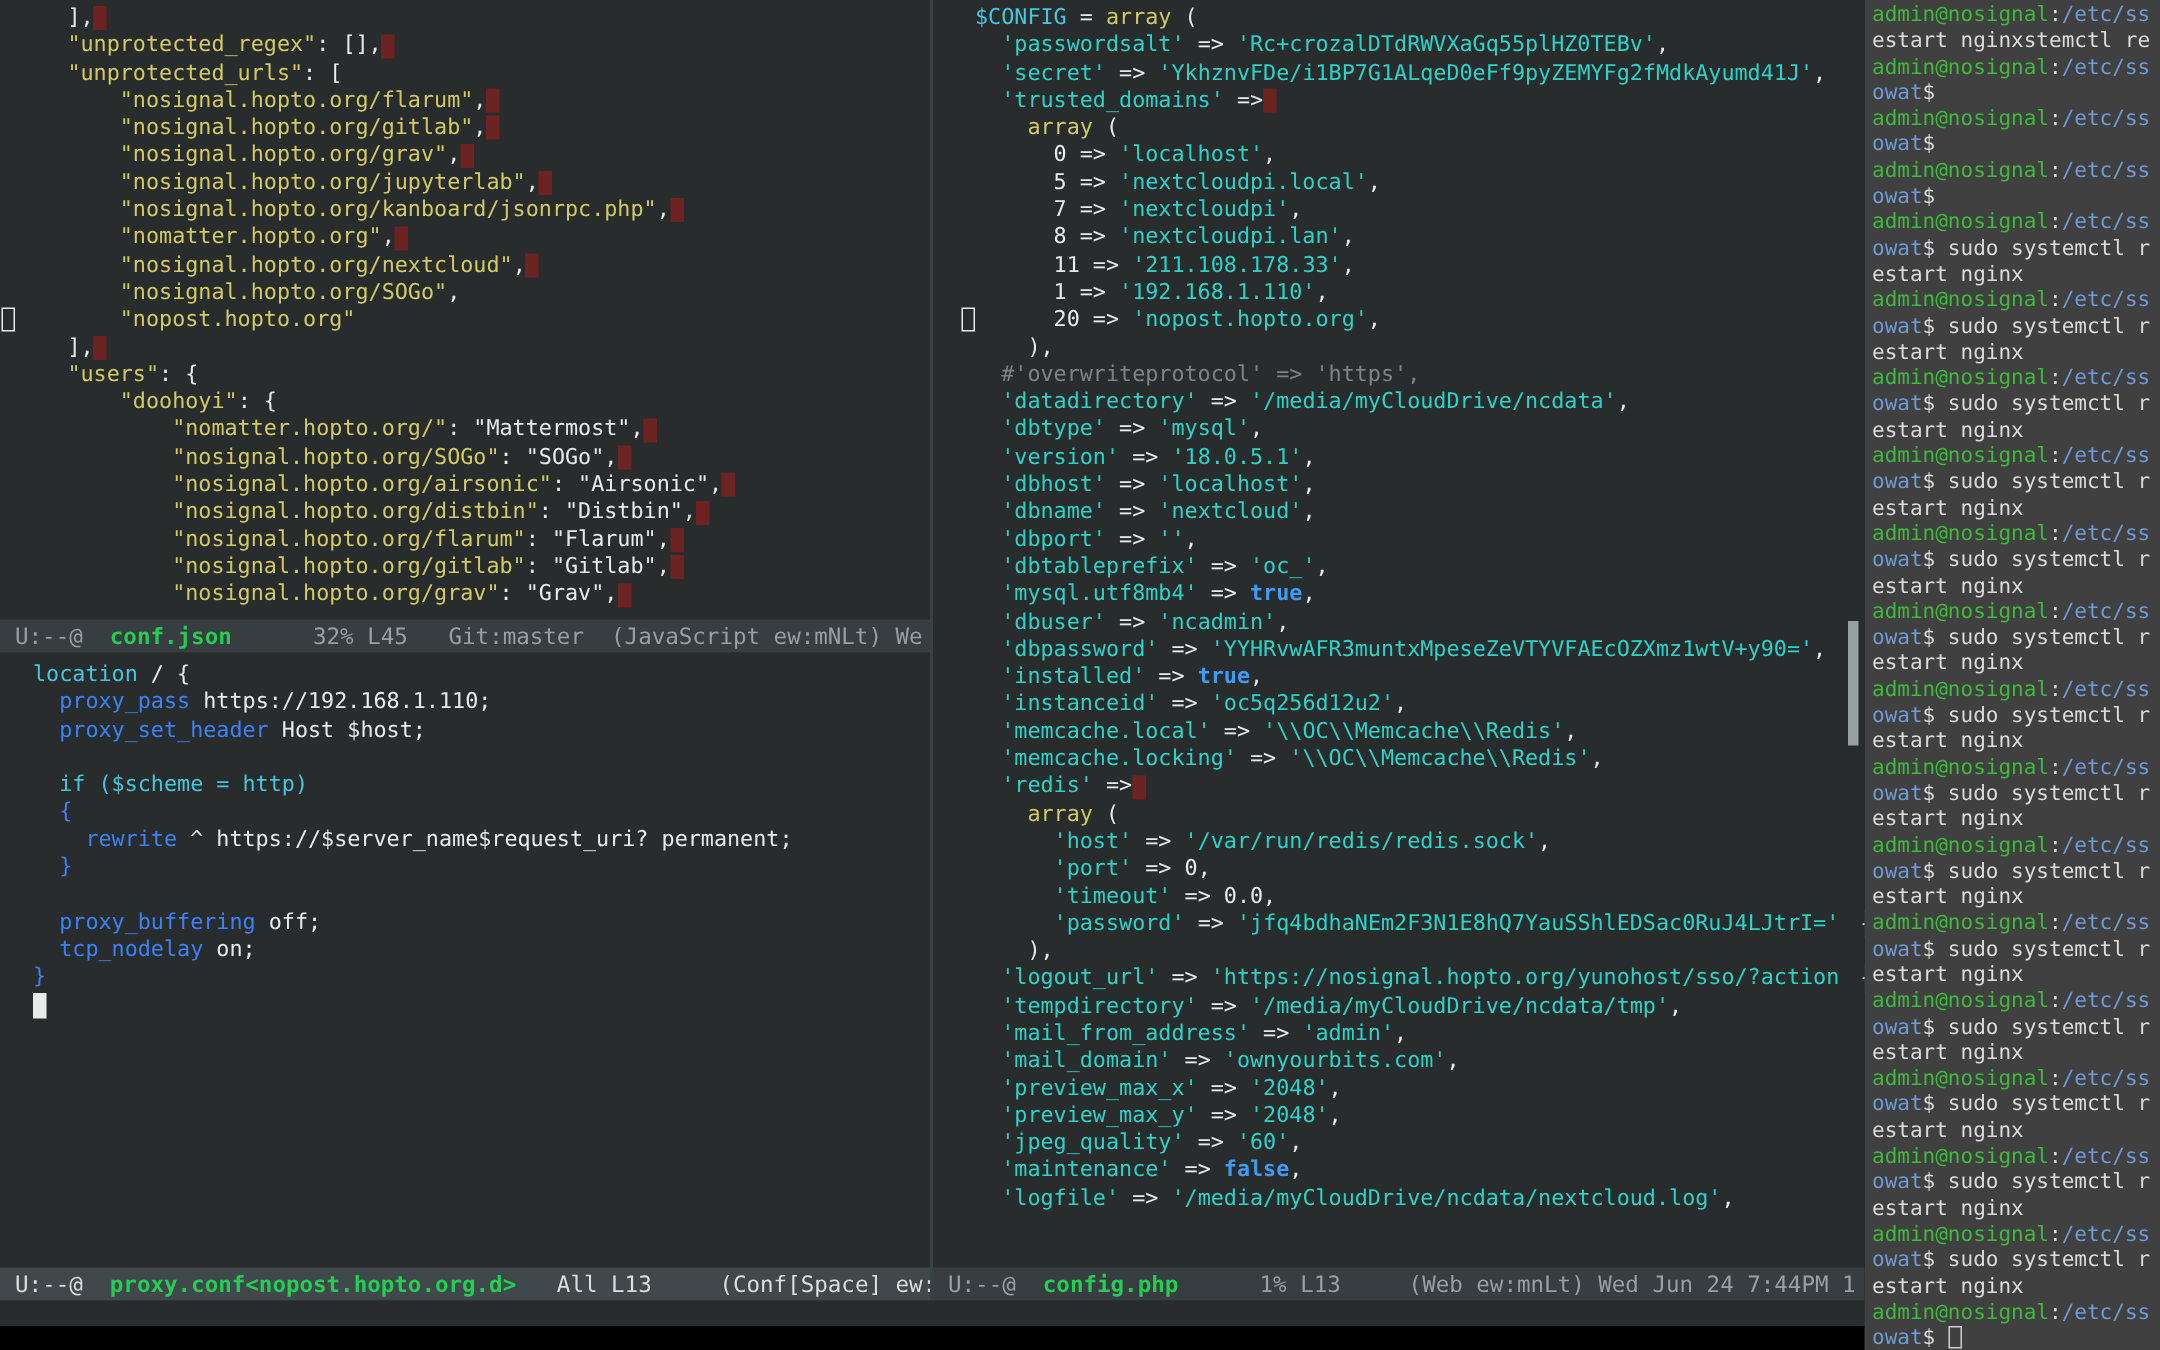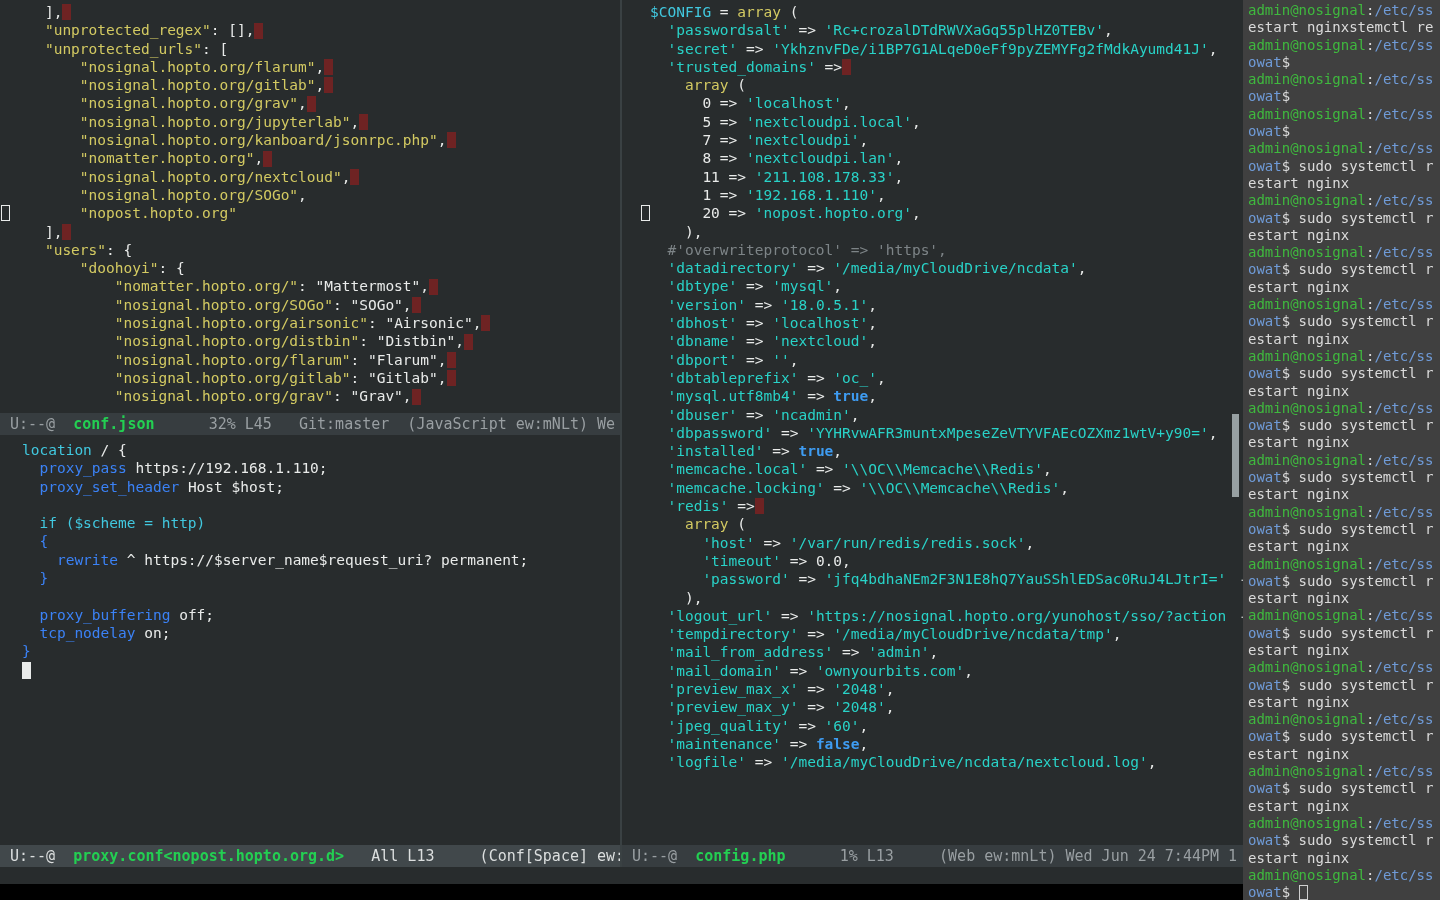--- a/index.html
+++ b/index.html
@@ -103,25 +103,27 @@
         <div class="line"><span>  </span><span class="st">'dbtype'</span><span> =&gt; </span><span class="st">'mysql'</span><span>,</span></div>
         <div class="line"><span>  </span><span class="st">'version'</span><span> =&gt; </span><span class="st">'18.0.5.1'</span><span>,</span></div>
         <div class="line"><span>  </span><span class="st">'dbhost'</span><span> =&gt; </span><span class="st">'localhost'</span><span>,</span></div>
         <div class="line"><span>  </span><span class="st">'dbname'</span><span> =&gt; </span><span class="st">'nextcloud'</span><span>,</span></div>
         <div class="line"><span>  </span><span class="st">'dbport'</span><span> =&gt; </span><span class="st">''</span><span>,</span></div>
         <div class="line"><span>  </span><span class="st">'dbtableprefix'</span><span> =&gt; </span><span class="st">'oc_'</span><span>,</span></div>
         <div class="line"><span>  </span><span class="st">'mysql.utf8mb4'</span><span> =&gt; </span><span class="sb">true</span><span>,</span></div>
         <div class="line"><span>  </span><span class="st">'dbuser'</span><span> =&gt; </span><span class="st">'ncadmin'</span><span>,</span></div>
         <div class="line"><span>  </span><span class="st">'dbpassword'</span><span> =&gt; </span><span class="st">'YYHRvwAFR3muntxMpeseZeVTYVFAEcOZXmz1wtV+y90='</span><span>,</span></div>
         <div class="line"><span>  </span><span class="st">'installed'</span><span> =&gt; </span><span class="sb">true</span><span>,</span></div>
+        <div class="line"><span>  </span><span class="st">'instanceid'</span><span> =&gt; </span><span class="st">'oc5q256d12u2'</span><span>,</span></div>
         <div class="line"><span>  </span><span class="st">'memcache.local'</span><span> =&gt; </span><span class="st">'\\OC\\Memcache\\Redis'</span><span>,</span></div>
         <div class="line"><span>  </span><span class="st">'memcache.locking'</span><span> =&gt; </span><span class="st">'\\OC\\Memcache\\Redis'</span><span>,</span></div>
         <div class="line"><span>  </span><span class="st">'redis'</span><span> =&gt;</span><span class="ws"></span></div>
         <div class="line"><span>    </span><span class="sy">array</span><span> (</span></div>
         <div class="line"><span>      </span><span class="st">'host'</span><span> =&gt; </span><span class="st">'/var/run/redis/redis.sock'</span><span>,</span></div>
+        <div class="line"><span>      </span><span class="st">'port'</span><span> =&gt; 0,</span></div>
         <div class="line"><span>      </span><span class="st">'timeout'</span><span> =&gt; 0.0,</span></div>
         <div class="line"><span>      </span><span class="st">'password'</span><span> =&gt; </span><span class="st">'jfq4bdhaNEm2F3N1E8hQ7YauSShlEDSac0RuJ4LJtrI='</span><span class="arrow">→</span></div>
         <div class="line"><span>    ),</span></div>
         <div class="line"><span>  </span><span class="st">'logout_url'</span><span> =&gt; </span><span class="st">'https://nosignal.hopto.org/yunohost/sso/?action</span><span class="arrow">→</span></div>
         <div class="line"><span>  </span><span class="st">'tempdirectory'</span><span> =&gt; </span><span class="st">'/media/myCloudDrive/ncdata/tmp'</span><span>,</span></div>
         <div class="line"><span>  </span><span class="st">'mail_from_address'</span><span> =&gt; </span><span class="st">'admin'</span><span>,</span></div>
         <div class="line"><span>  </span><span class="st">'mail_domain'</span><span> =&gt; </span><span class="st">'ownyourbits.com'</span><span>,</span></div>
         <div class="line"><span>  </span><span class="st">'preview_max_x'</span><span> =&gt; </span><span class="st">'2048'</span><span>,</span></div>
         <div class="line"><span>  </span><span class="st">'preview_max_y'</span><span> =&gt; </span><span class="st">'2048'</span><span>,</span></div>
         <div class="line"><span>  </span><span class="st">'jpeg_quality'</span><span> =&gt; </span><span class="st">'60'</span><span>,</span></div>

